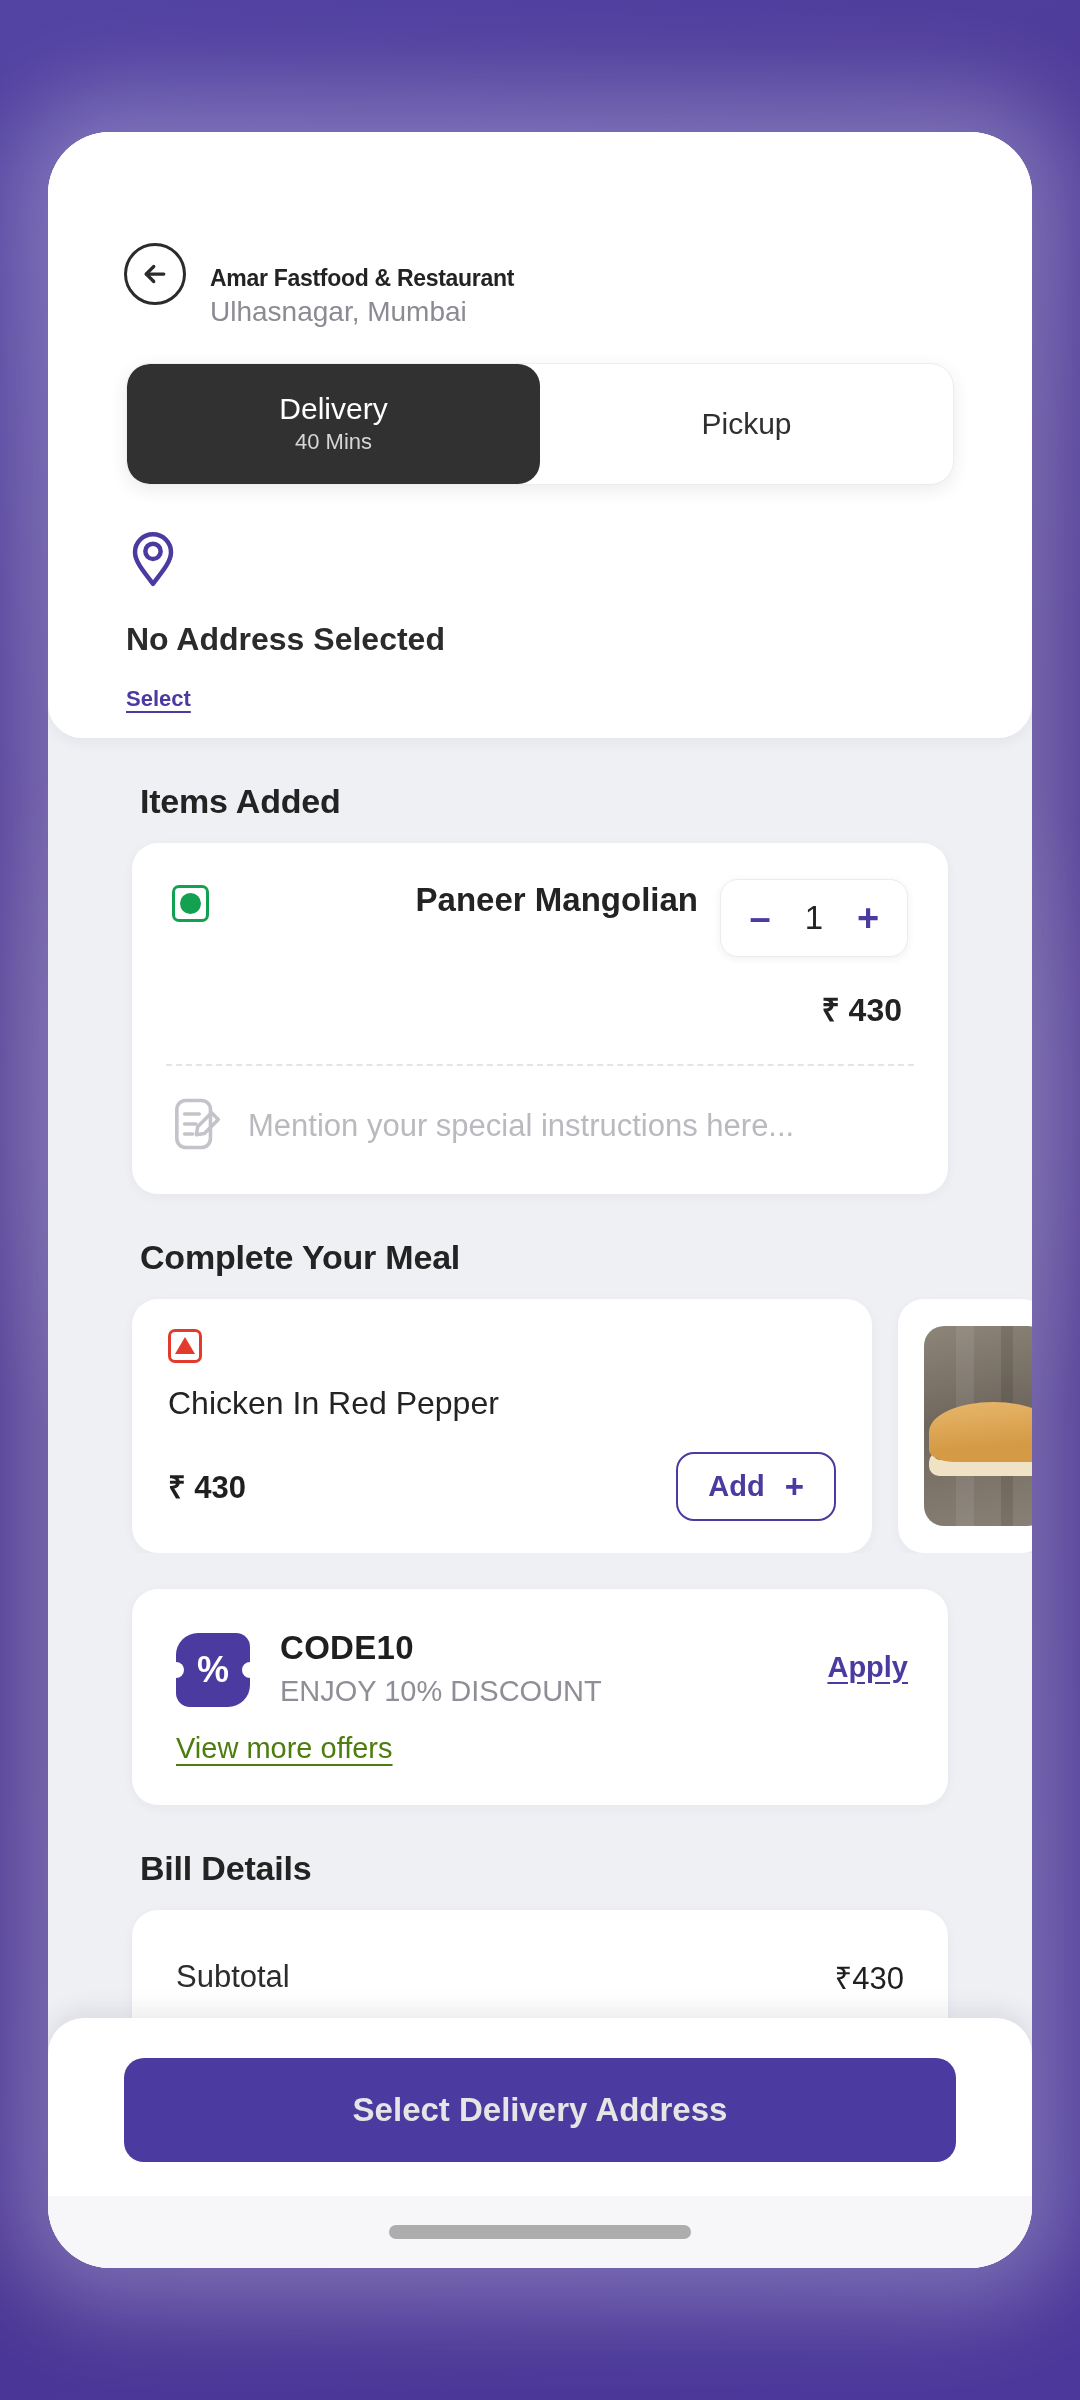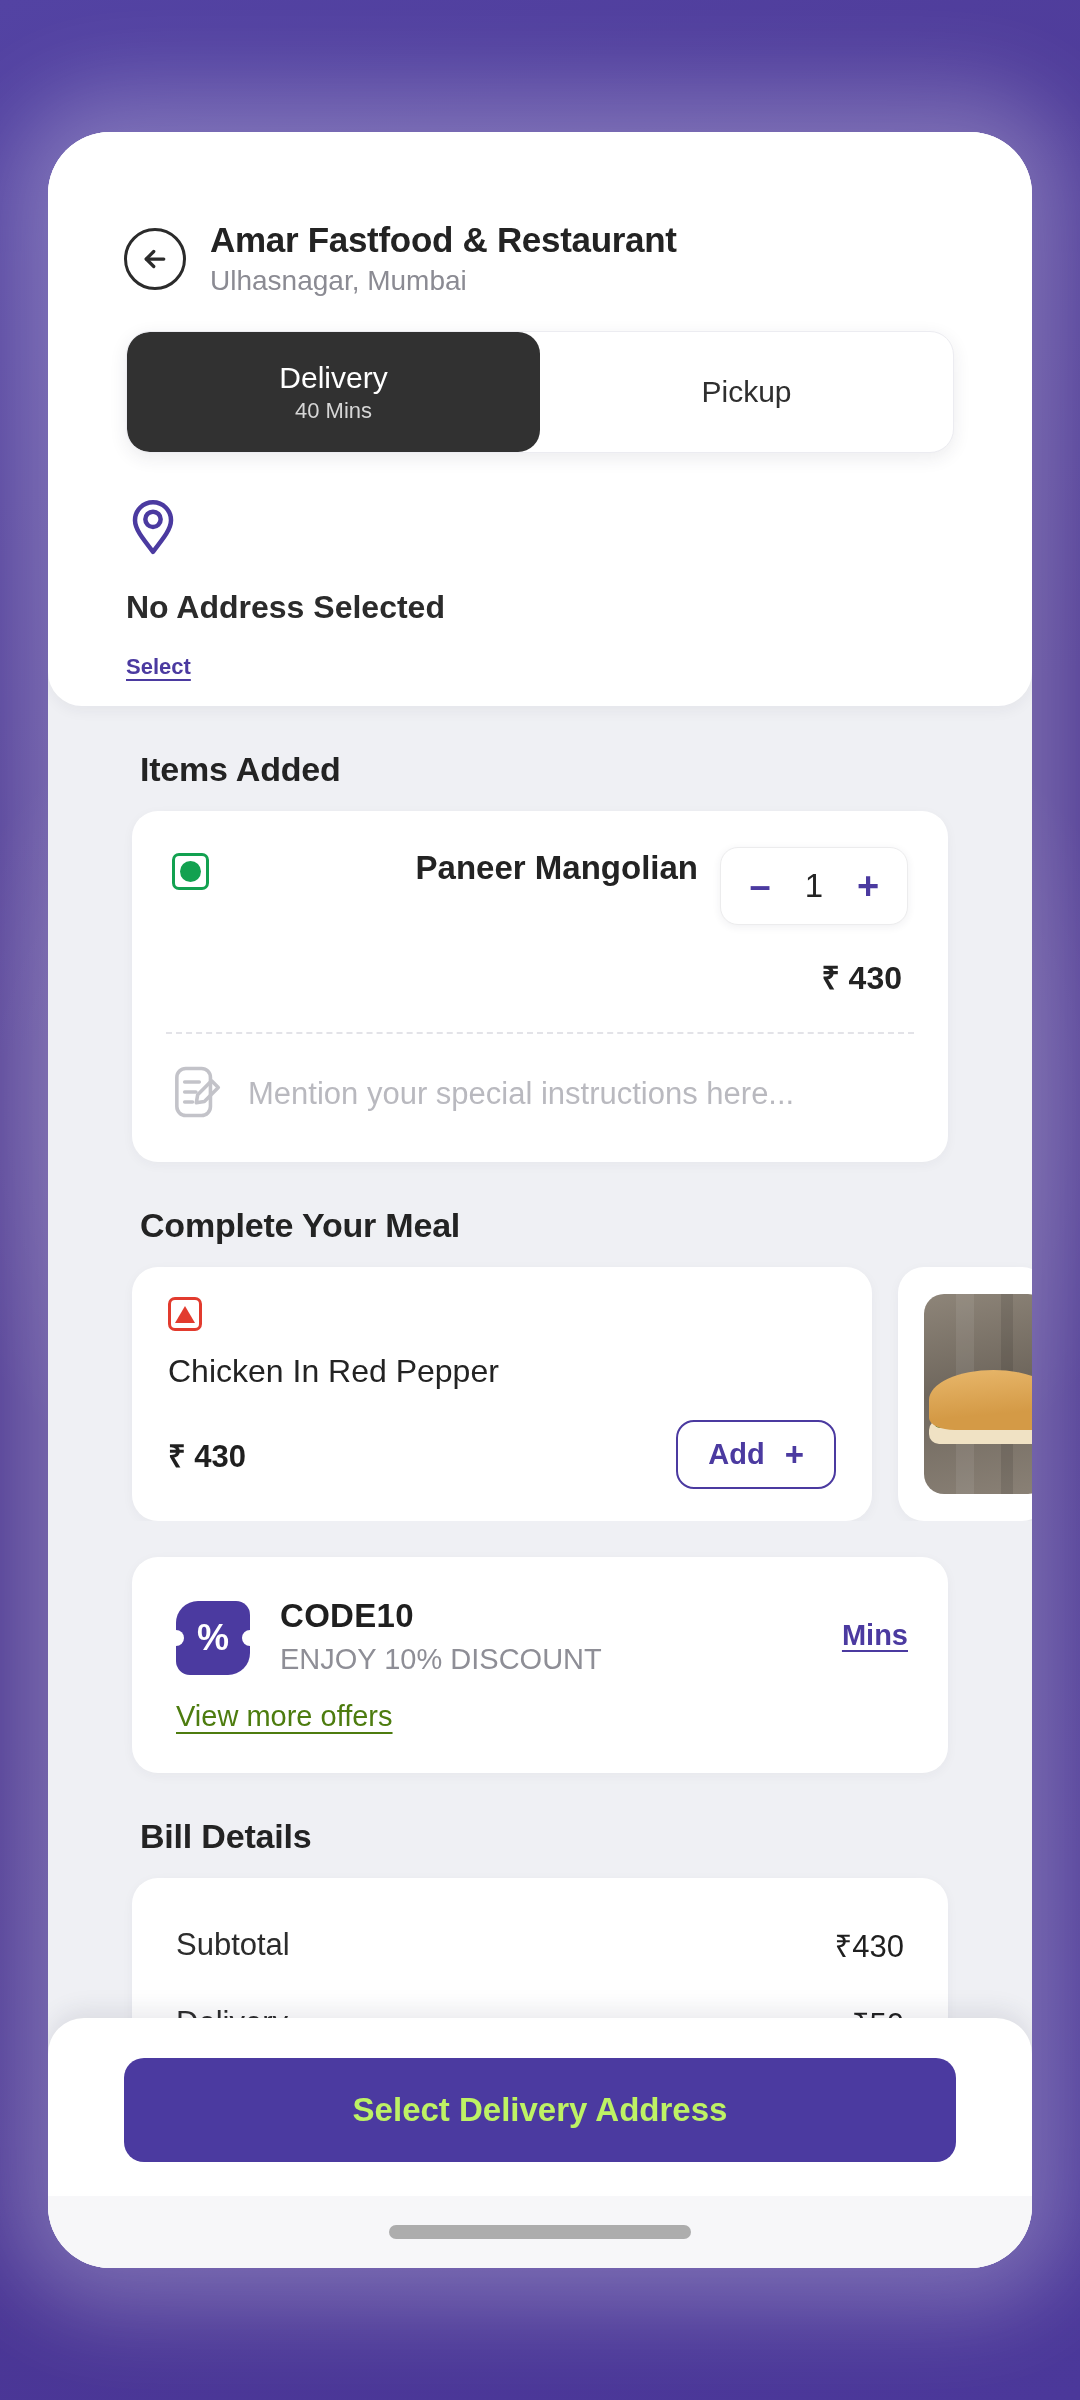--- a/index.html
+++ b/index.html
@@ -70,25 +70,26 @@
   .back-btn {
     width: 62px; height: 62px;
     flex: 0 0 62px;
     border-radius: 50%;
     border: 3.5px solid #2b2b2b;
     display: flex; align-items: center; justify-content: center;
   }
   .back-btn svg { display: block; }
 
   .restaurant-title {
-    font-size: 35px;
+    font-size: 23px;
     font-weight: bold;
     color: #232323;
     letter-spacing: -0.3px;
     line-height: 1.15;
+    margin-top: 45px;
   }
   .restaurant-sub {
     font-size: 28px;
     color: #8b8b93;
     margin-top: 5px;
     line-height: 1.15;
   }
 
   
   .toggle-wrap {
@@ -436,21 +437,21 @@
     box-shadow: 0 -7px 24px rgba(40,40,70,0.10);
     z-index: 6;
   }
   .cta-btn {
     background: #4b3aa0;
     border-radius: 20px;
     height: 104px;
     display: flex;
     align-items: center;
     justify-content: center;
-    color: #bef264;
+    color: #e5e5e5;
     font-size: 33px;
     font-weight: bold;
   }
 
   .home-bar-area {
     flex: 0 0 72px;
     background: #f7f7f9;
     display: flex;
     align-items: center;
     justify-content: center;
@@ -574,21 +575,21 @@
 
       <div class="offer-card">
         <div class="offer-top">
           <span class="offer-badge">
             <span class="pct">%</span>
           </span>
           <div class="offer-mid">
             <div class="offer-code">CODE10</div>
             <div class="offer-desc">ENJOY 10% DISCOUNT</div>
           </div>
-          <div class="apply-link">Mins</div>
+          <div class="apply-link">Apply</div>
         </div>
         <a class="view-offers">View more offers</a>
       </div>
 
       <div class="section-title">Bill Details</div>
 
       <div class="card bill-card">
         <div class="bill-row">
           <span class="bill-label">Subtotal</span>
           <span class="bill-val">₹430</span>

